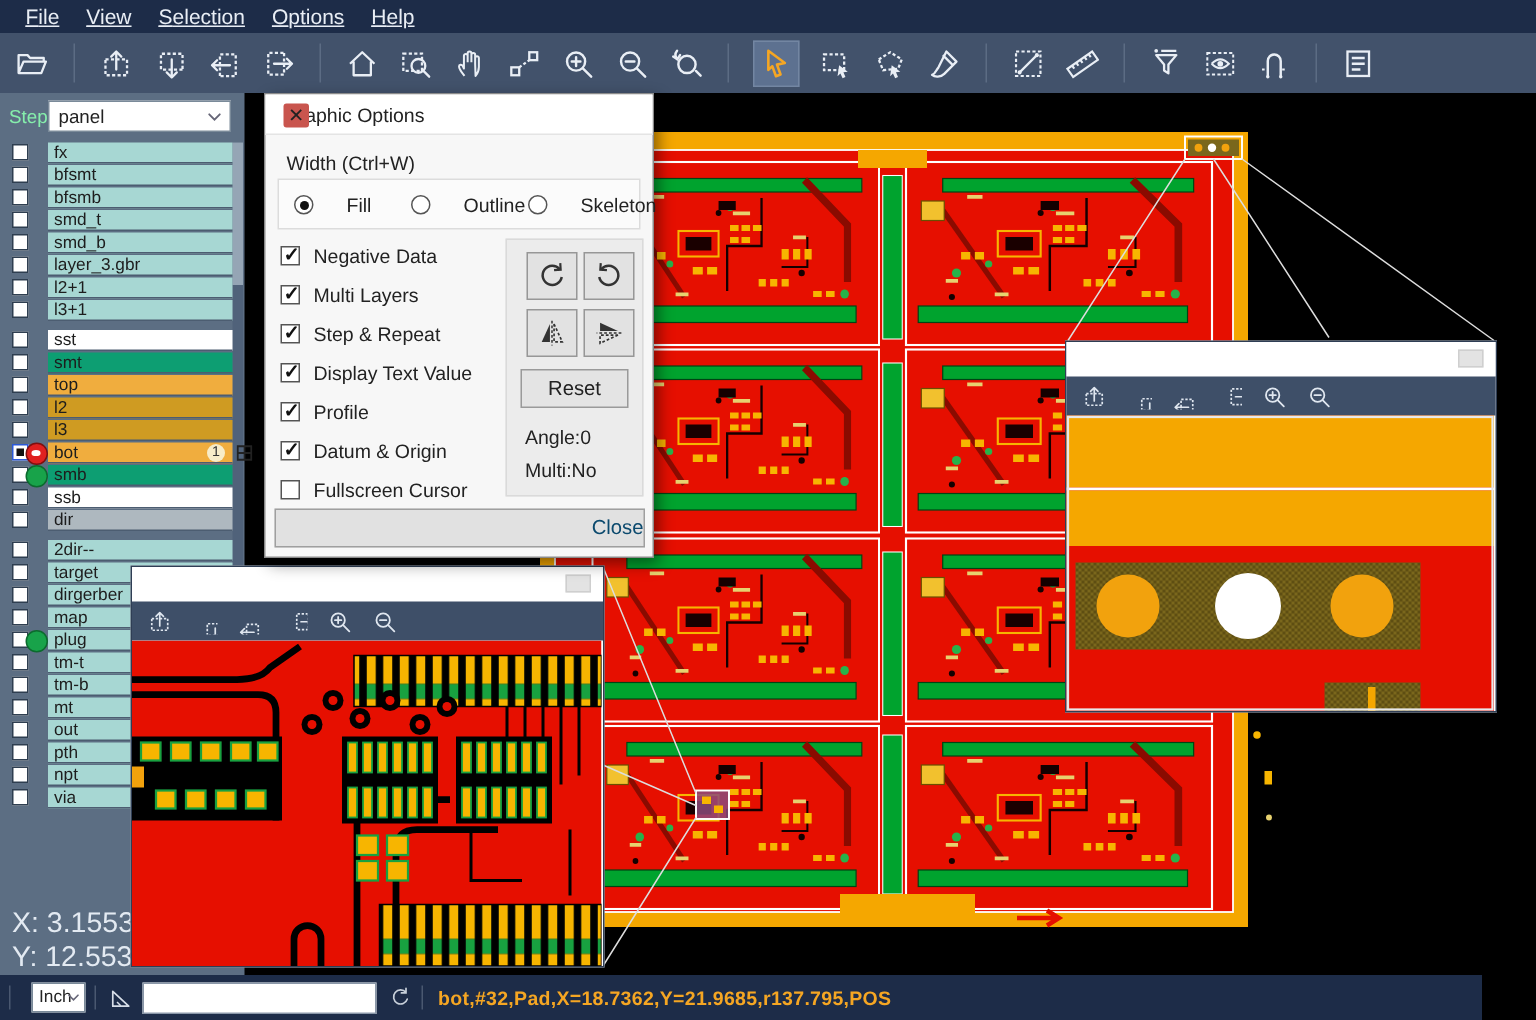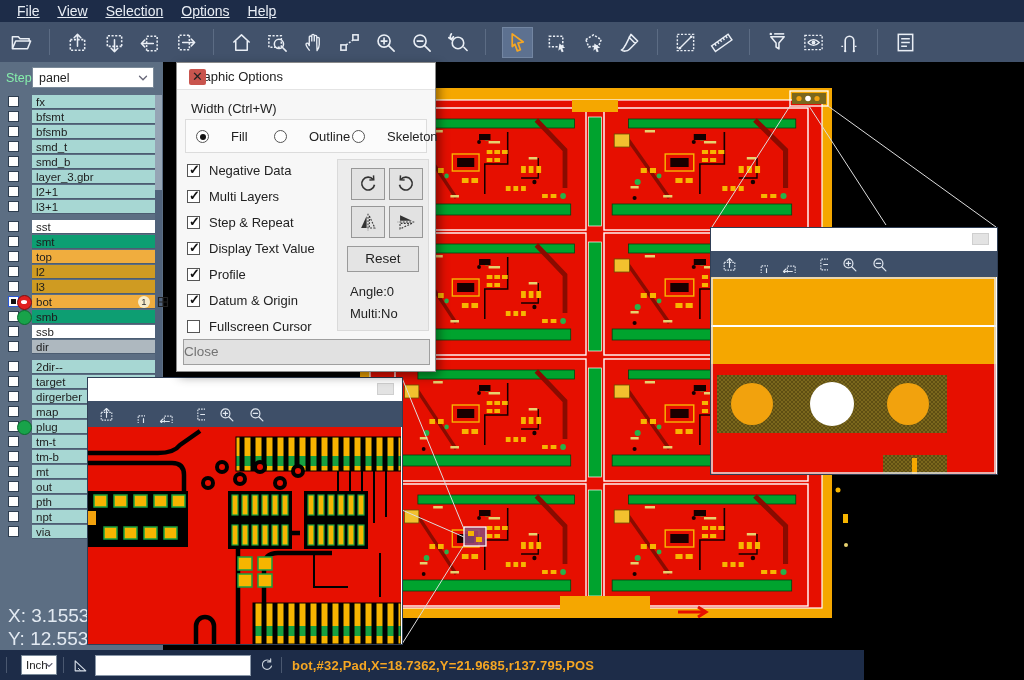--- a/index.html
+++ b/index.html
@@ -64,35 +64,35 @@
   .rdot.sel::after{content:"";position:absolute;left:2.5px;top:2.5px;width:6px;height:6px;border-radius:50%;background:#111;}
   .radio-item span{font-size:13px;color:#222;}
   .chk-item{position:absolute;left:10px;display:flex;align-items:center;gap:9px;}
   .cbox{width:13px;height:13px;border:1px solid #555;background:#fff;position:relative;box-sizing:border-box;flex:0 0 auto;}
   .cbox.on::after{content:"\2713";position:absolute;left:1px;top:-3px;font-size:13px;font-weight:bold;color:#111;}
   .chk-item span{font-size:13px;color:#222;}
   #dlg-right{position:absolute;left:160px;top:96px;width:92px;height:172px;background:#ececec;border:1px solid #dadada;box-sizing:border-box;}
   .sqbtn{position:absolute;width:34px;height:32px;background:#e2e2e2;border:1px solid #979797;box-sizing:border-box;color:#333;display:flex;align-items:center;justify-content:center;}
   .sqbtn svg{width:22px;height:22px;}
   #btn-reset{position:absolute;left:9px;top:86px;width:72px;height:26px;background:#e4e4e4;border:1px solid #9a9a9a;box-sizing:border-box;font-size:13.5px;color:#222;text-align:center;line-height:24px;}
-  #btn-close{position:absolute;left:6px;top:276px;width:247px;height:26px;background:#e1e1e1;border:1px solid #9f9f9f;box-sizing:border-box;font-size:13.5px;color:#737373;text-align:left;line-height:24px;}
+  #btn-close{position:absolute;left:6px;top:276px;width:247px;height:26px;background:#e1e1e1;border:1px solid #9f9f9f;box-sizing:border-box;font-size:13.5px;color:#0c4a6e;text-align:right;line-height:24px;}
 
   
   .popup{border:1.5px solid #2f3e55;box-sizing:border-box;background:#fff;}
   .ptitle{position:absolute;left:0;top:0;width:100%;height:23px;background:#fff;}
   .pbtn{position:absolute;right:8px;top:5px;width:17px;height:12px;background:#e3e3e3;border:1px solid #cfcfcf;box-sizing:border-box;}
   .ptools{position:absolute;left:0;top:23px;width:100%;height:26px;background:#3e4f68;display:flex;align-items:center;gap:13px;padding-left:10px;box-sizing:border-box;}
   .pico{color:#dfe6ef;width:17px;height:17px;flex:0 0 auto;}
   .pico svg{width:17px;height:17px;}
   #popup-left{left:87px;top:377px;width:316px;height:268px;}
   #popup-right{left:710px;top:227px;width:288px;height:248px;}
   .pcontent{position:absolute;left:0;bottom:0;}
 
   
-  #statusbar{left:0;top:650px;width:864px;height:30px;background:#1d2c48;display:flex;align-items:center;box-sizing:border-box;}
+  #statusbar{left:0;top:650px;width:988px;height:30px;background:#1d2c48;display:flex;align-items:center;box-sizing:border-box;}
   .ssep{width:1px;height:16px;background:#4a5870;margin:0 6px;flex:0 0 auto;}
   #unitbox{width:36px;height:20px;background:#fff;border:1px solid #7a8a99;box-sizing:border-box;font-size:11.5px;color:#222;display:flex;align-items:center;padding-left:4px;margin-left:8px;position:relative;}
   #unitbox .chev{position:absolute;right:1px;top:3px;width:12px;height:12px;color:#667;}
   #angleico{color:#d7dee8;width:17px;height:17px;margin:0 2px;}
   #cmdinput{width:146px;height:19px;border:1px solid #8a97a8;background:#fff;margin-left:4px;font-size:12px;padding:0 4px;}
   #refreshico{color:#c8d0da;width:16px;height:16px;margin-left:8px;}
   #selinfo{color:#f5a623;font-size:13px;font-weight:bold;letter-spacing:.2px;margin-left:4px;white-space:nowrap;}
 </style>
 </head>
 <body>

